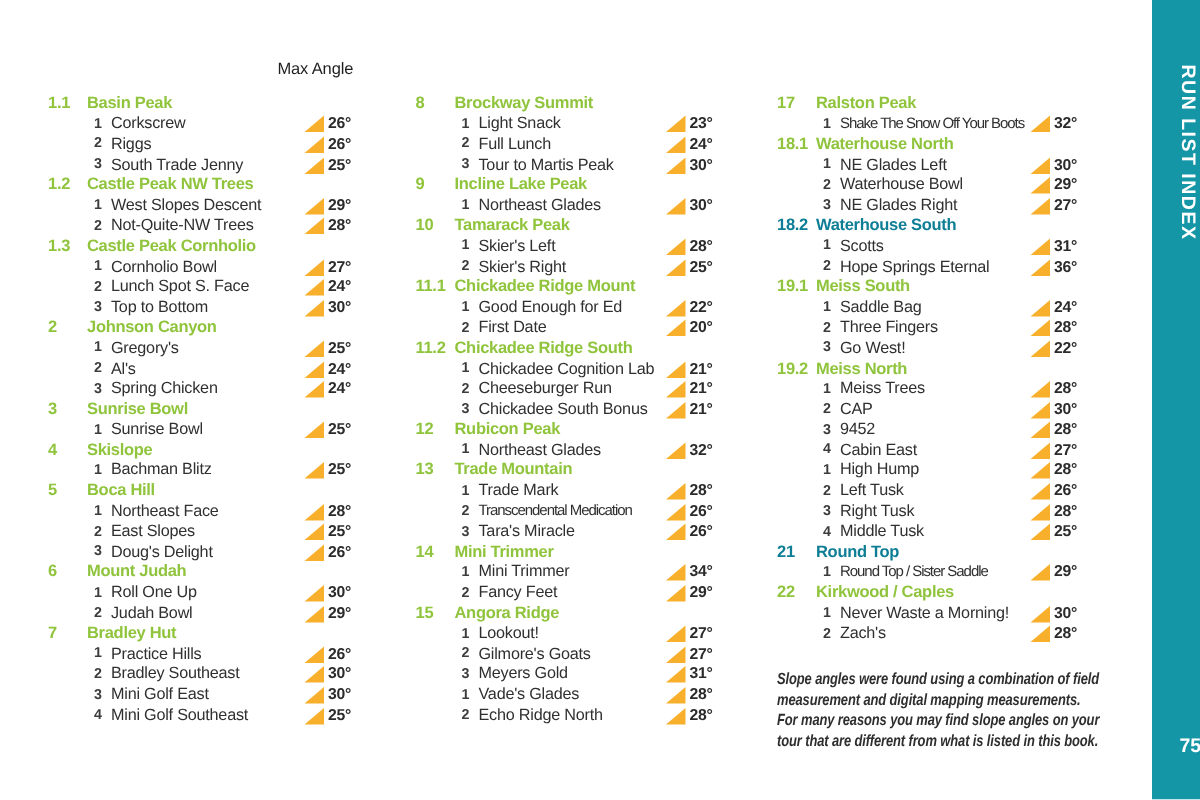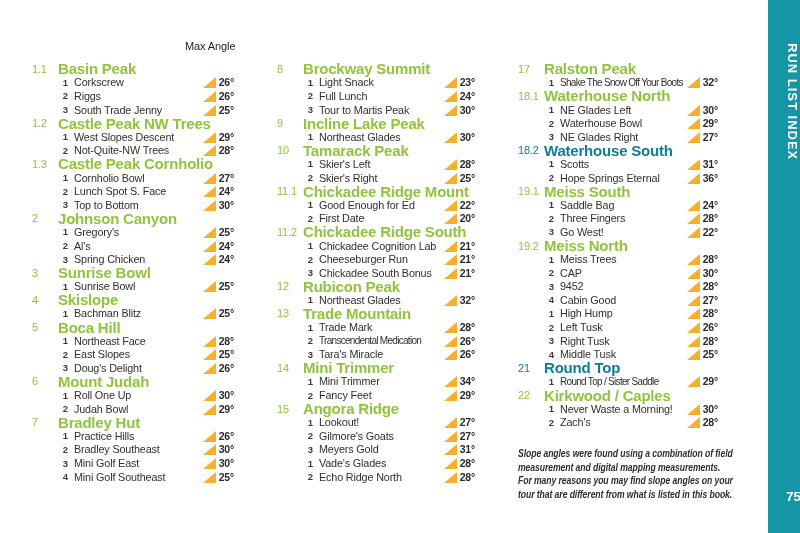--- a/index.html
+++ b/index.html
@@ -23,25 +23,25 @@
   }
   
   .col { position:absolute; top:62px; }
   #col1 { left:32px;  width:202px; }
   #col2 { left:277px; width:198px; }
   #col3 { left:518px; width:200px; }
 
   .row { display:flex; align-items:center; height:13.6px; }
 
   .g-num {
-    flex:0 0 26px; font-size:11px; font-weight:400; color:var(--green);
+    flex:0 0 26px; font-size:11px; font-weight:700; color:var(--green);
     letter-spacing:-0.2px;
   }
   .g-title {
-    font-size:15px; font-weight:700; color:var(--green); white-space:nowrap;
+    font-size:11px; font-weight:700; color:var(--green); white-space:nowrap;
     letter-spacing:-0.2px;
   }
   .teal .g-num, .teal .g-title { color:var(--teal-heading); }
 
   .run { padding-left:27px; }
   .r-num {
     flex:0 0 9px; text-align:right; margin-right:6px;
     font-size:9.5px; font-weight:700; color:#3c3c3c;
   }
   .r-name {
@@ -632,21 +632,21 @@
       <div class="row run">
         <span class="r-num">3</span>
         <span class="r-name">9452</span>
         <span class="r-angle">
           <span class="tri"></span>
           <span class="deg">28°</span>
         </span>
       </div>
       <div class="row run">
         <span class="r-num">4</span>
-        <span class="r-name">Cabin Good</span>
+        <span class="r-name">Cabin East</span>
         <span class="r-angle">
           <span class="tri"></span>
           <span class="deg">27°</span>
         </span>
       </div>
       <div class="row run">
         <span class="r-num">1</span>
         <span class="r-name">High Hump</span>
         <span class="r-angle">
           <span class="tri"></span>

